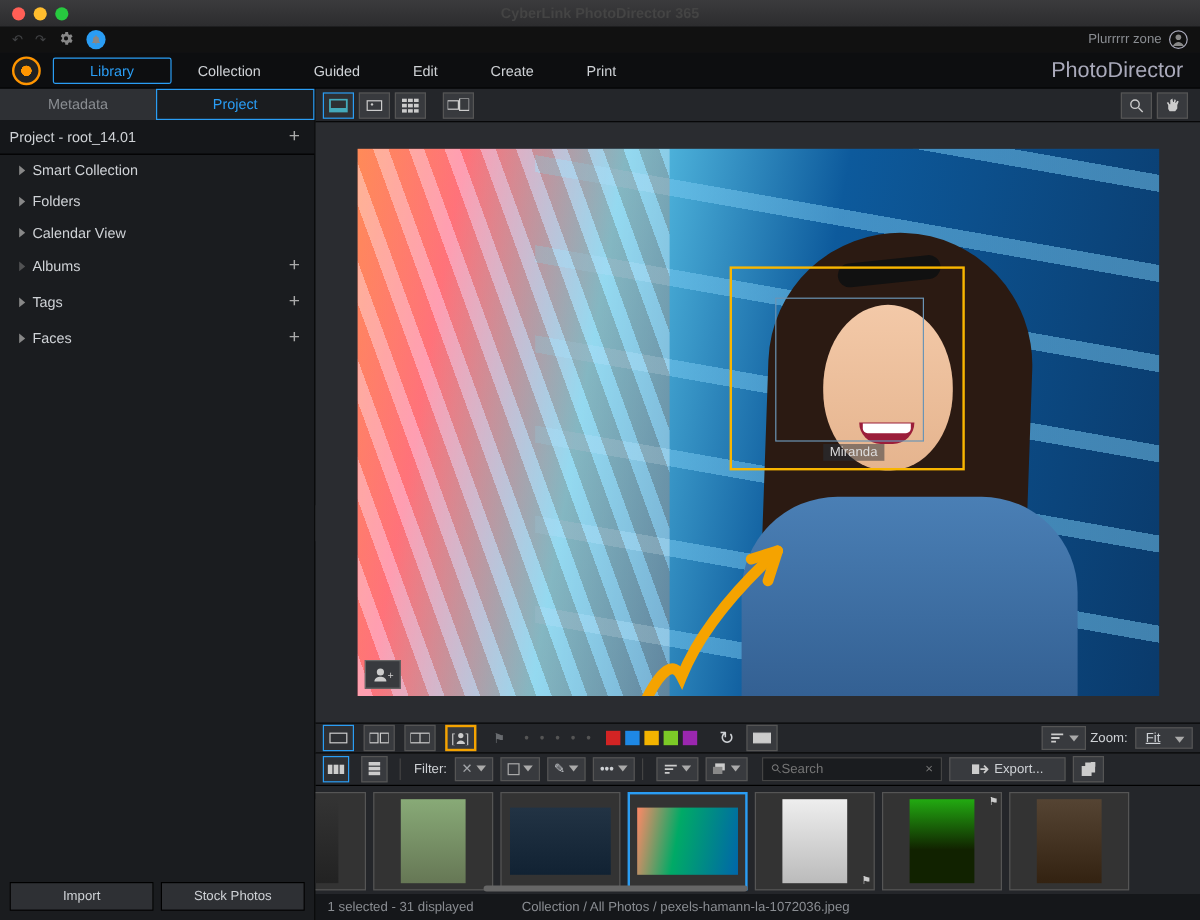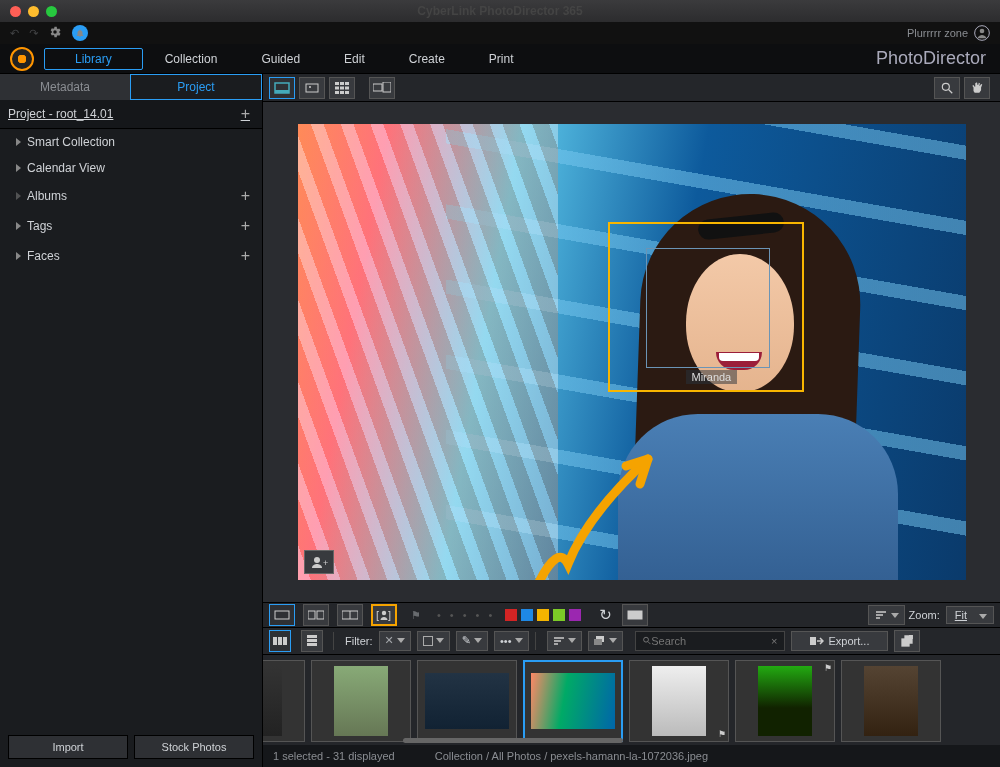--- a/index.html
+++ b/index.html
@@ -33,21 +33,21 @@
   .logo{width:24px;height:24px;border-radius:50%;border:2px solid #ff9500;margin:0 10px;display:flex;align-items:center;justify-content:center;background:radial-gradient(circle,#ff9500 30%,#222 32%);}
   .maintabs .tab{padding:5px 22px;font-size:12px;color:var(--text);background:transparent;border:none;cursor:pointer;}
   .maintabs .tab.active{color:var(--accent);border:1px solid var(--accent);border-radius:2px;padding:3px 30px;}
   .maintabs .brand{margin-left:auto;margin-right:14px;font-size:18px;font-weight:300;color:#aab;font-family:'Helvetica Neue',sans-serif;}
   
   .body{display:flex;height:calc(767px - 22px - 22px - 30px);}
   .sidebar{width:263px;background:var(--bg);display:flex;flex-direction:column;border-right:1px solid #000;}
   .sidetabs{display:flex;height:26px;}
   .sidetab{flex:1;background:var(--bg3);color:var(--text-dim);font-size:12px;border:none;cursor:pointer;}
   .sidetab.active{background:var(--bg);color:var(--accent);border:1px solid var(--accent);}
-  .projhead{display:flex;align-items:center;justify-content:space-between;padding:5px 8px;font-size:12px;background:#15171a;border-bottom:1px solid #000;text-decoration:underline;}
+  .projhead{display:flex;align-items:center;justify-content:space-between;padding:5px 8px;font-size:12px;background:#15171a;border-bottom:1px solid #000;}
   .plus{color:#aaa;font-size:16px;cursor:pointer;padding:0 4px;}
   .tree{flex:1;overflow:auto;}
   .treeitem{display:flex;align-items:center;justify-content:space-between;padding:6px 8px 6px 16px;font-size:12px;cursor:pointer;}
   .treeitem .lbl{display:flex;align-items:center;gap:6px;}
   .tri{width:0;height:0;border-top:4px solid transparent;border-bottom:4px solid transparent;border-left:5px solid #888;}
   .sidefoot{display:flex;gap:6px;padding:8px;}
   .sidefoot button{flex:1;background:var(--bg3);border:1px solid #000;color:var(--text);font-size:11px;padding:5px 0;cursor:pointer;}
   
   .main{flex:1;display:flex;flex-direction:column;background:var(--bg);}
   .toolbar1{height:30px;background:var(--bg2);display:flex;align-items:center;padding:0 6px;border-bottom:1px solid #000;}
@@ -161,20 +161,26 @@
     <div class="tree">
       <div class="treeitem">
         <span class="lbl">
             <span class="tri"></span>
             <span>Smart Collection</span>
           </span>
       </div>
       <div class="treeitem">
         <span class="lbl">
             <span class="tri"></span>
+            <span>Folders</span>
+          </span>
+      </div>
+      <div class="treeitem">
+        <span class="lbl">
+            <span class="tri"></span>
             <span>Calendar View</span>
           </span>
       </div>
       <div class="treeitem">
         <span class="lbl">
             <span class="tri" style="opacity:.5"></span>
             <span>Albums</span>
           </span>
         <span class="plus">+</span>
       </div>

